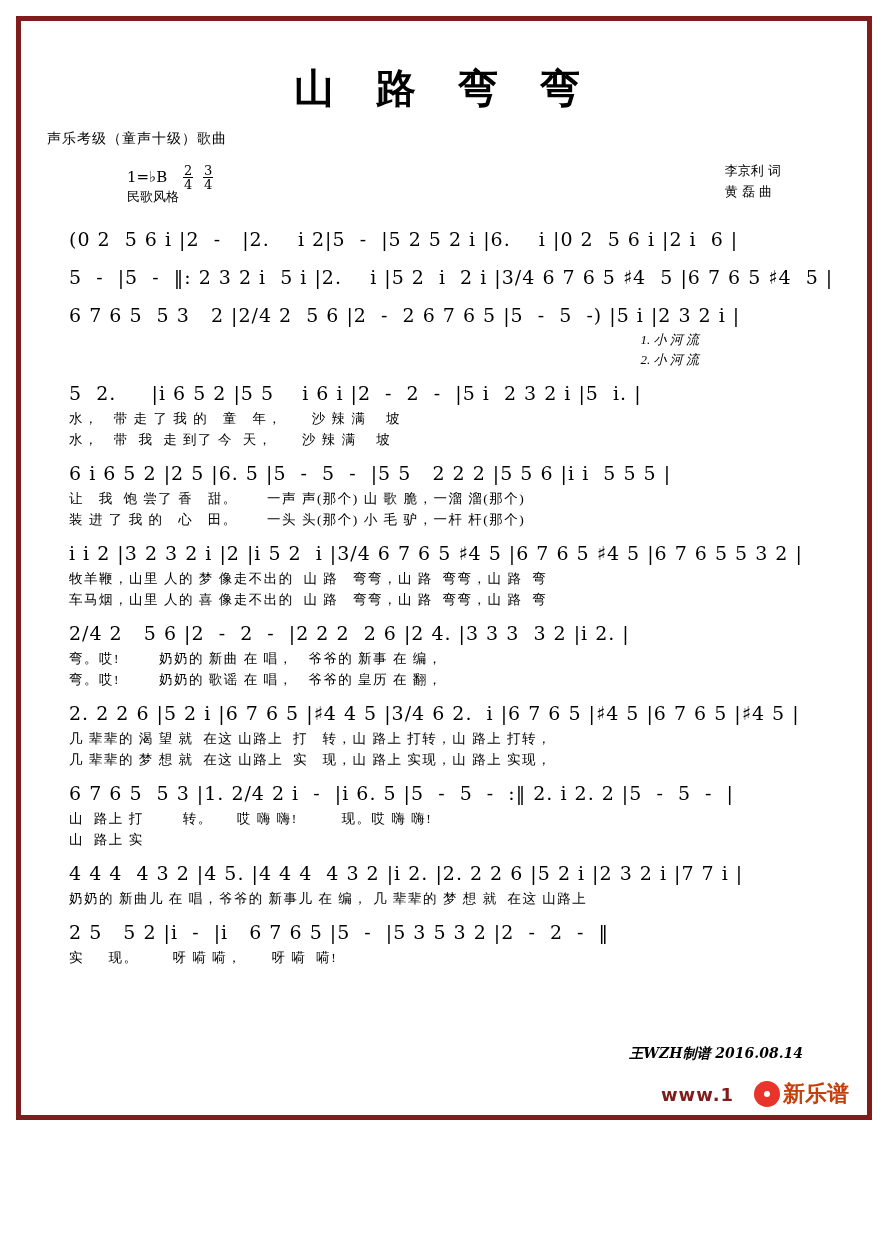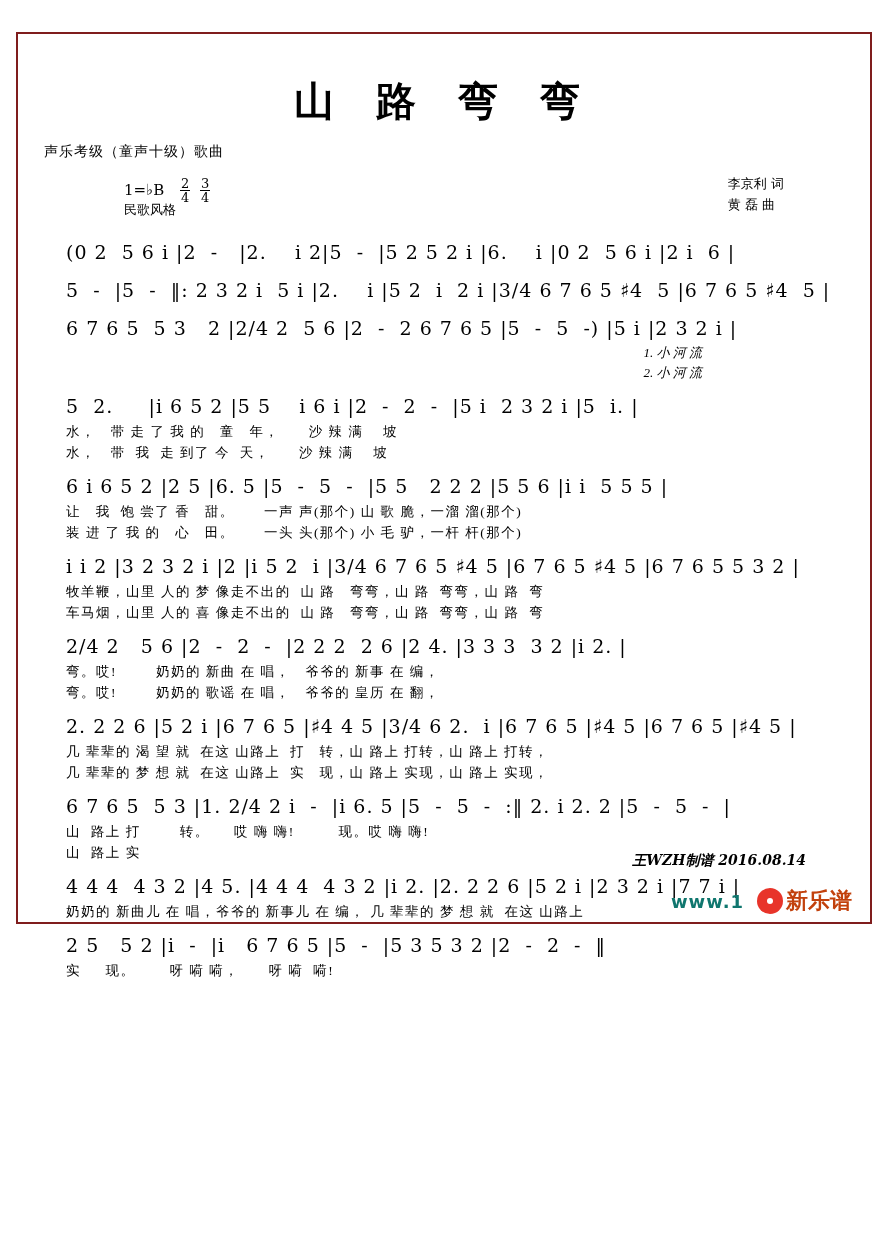--- a/index.html
+++ b/index.html
@@ -6,23 +6,23 @@
   body{
     width:888px;height:1256px;
     background:#ffffff;
     font-family:"Liberation Serif", serif;
     color:#000;
     position:relative;
     overflow:hidden;
   }
   .page{
     position:absolute;
-    left:16px; top:32px;
-    width:856px; height:892px;
-    border:2px solid #7f1d1d;
+    left:16px; top:16px;
+    width:856px; height:1104px;
+    border:5px solid #7f1d1d;
     box-sizing:border-box;
     background:#fff;
   }
   .inner{
     position:absolute;
     left:0;top:0;right:0;bottom:0;
     padding:0 26px;
   }
 
   
@@ -124,24 +124,24 @@
     position:absolute;
     right:18px;
     bottom:6px;
     display:flex;
     align-items:center;
     font-size:22px;
     font-weight:bold;
     color:#e8342a;
   }
   .wm-url{
-    color:#0f766e;
+    color:#7f1d1d;
     font-size:18px;
     letter-spacing:1px;
-    margin-right:10px;
+    margin-right:17px;
     font-family:"DejaVu Sans", sans-serif;
   }
   .wm-disc{
     width:26px;height:26px;border-radius:50%;
     background:#e8342a;
     display:inline-block;
     position:relative;
     margin:0 3px;
   }
   .wm-disc::after{

